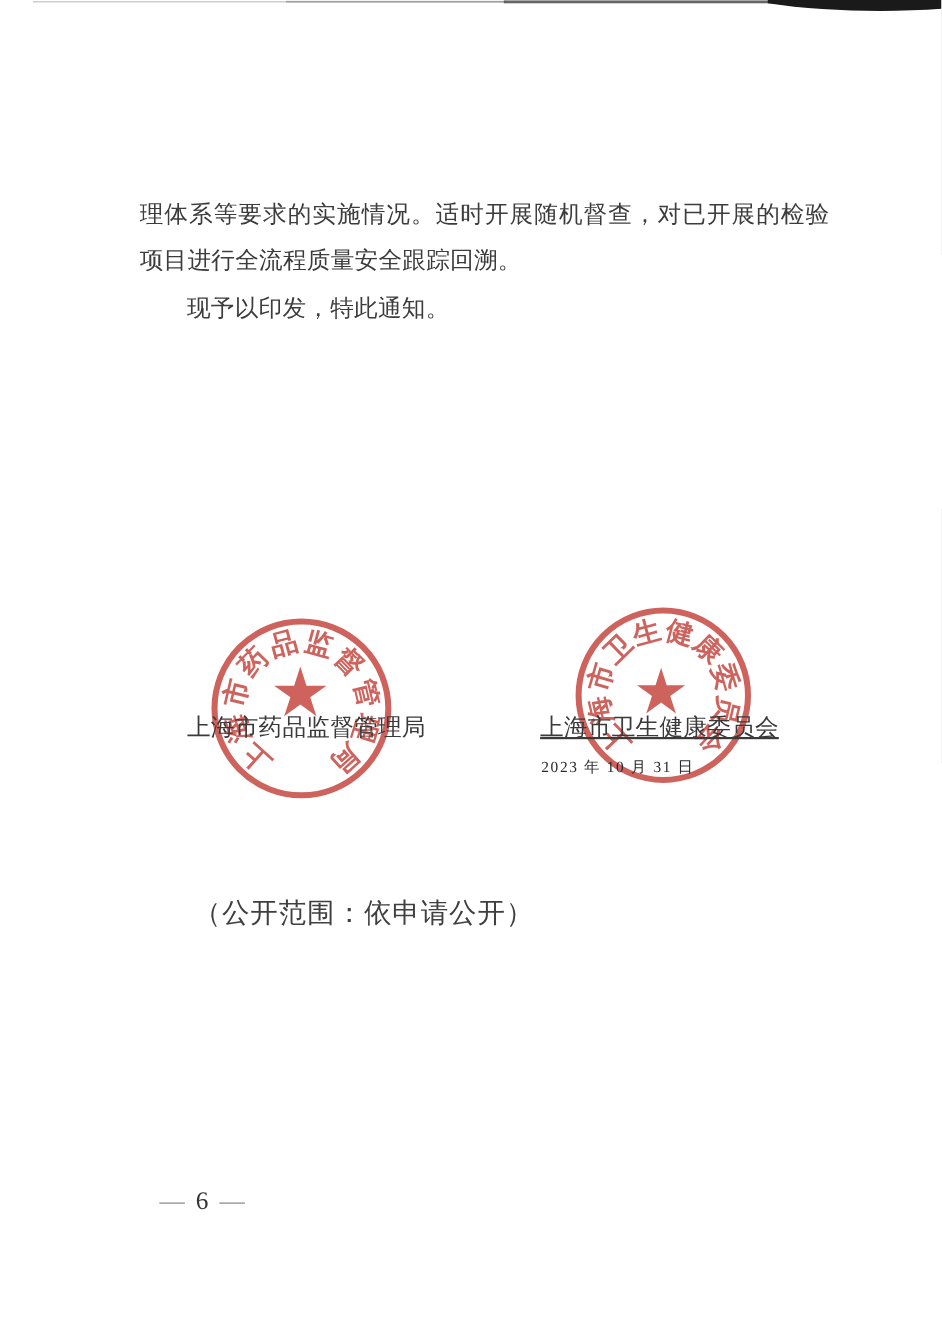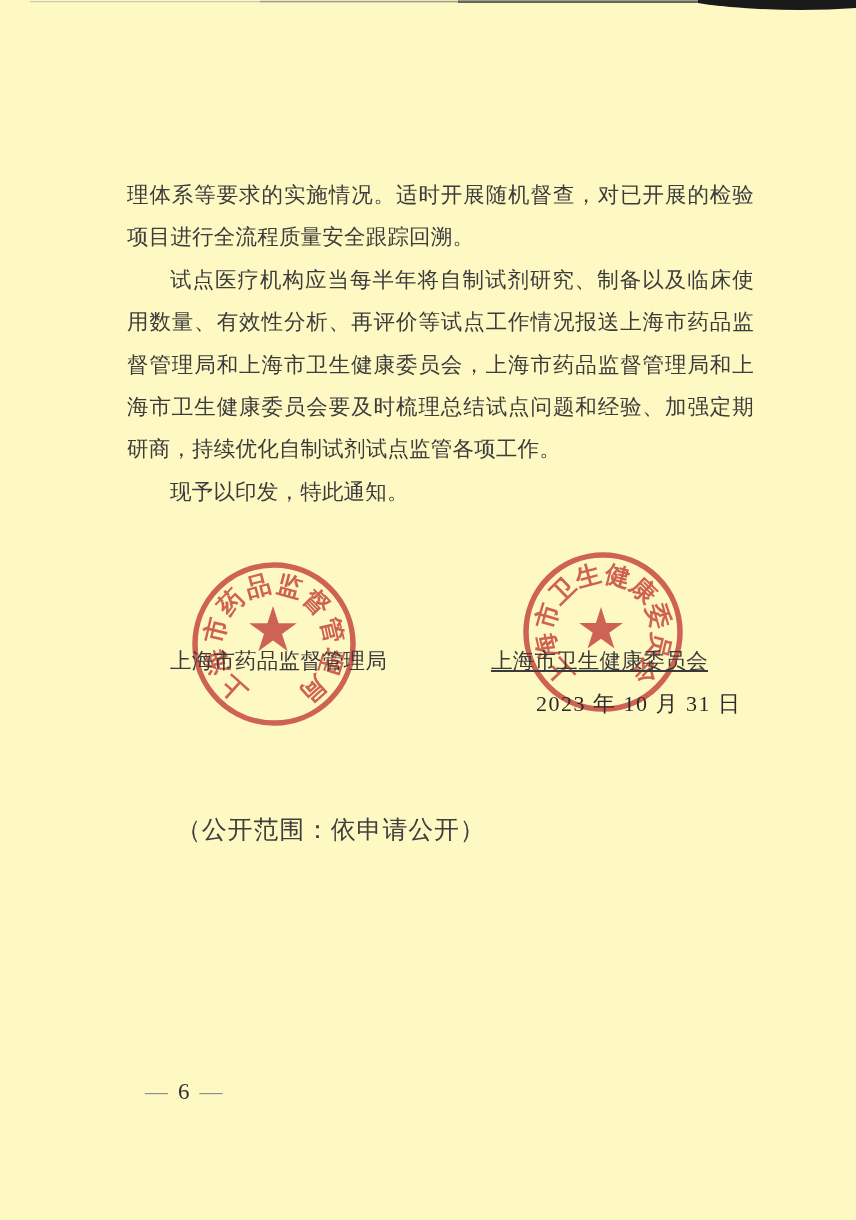--- a/index.html
+++ b/index.html
@@ -1,41 +1,41 @@
 <!DOCTYPE html>
 <html lang="zh"><head>
 <meta charset="utf-8">
 <style>
   html,body{margin:0;padding:0;background:#e8e8e8;}
   .page{
     position:relative;
     width:856px;height:1220px;
     margin:0 auto;
-    background:#fef9c3;
+    background:#ffffff;
     overflow:hidden;
     font-family:"Liberation Serif","DejaVu Serif",serif;
   }
   .scan-edge{position:absolute;top:0;left:0;z-index:1;}
   .text-block{
     position:absolute;left:127px;top:174px;width:627px;z-index:3;
     font-size:21.5px;line-height:42.4px;color:#3c3c3c;
     text-align:justify;text-justify:inter-ideograph;
     letter-spacing:0.2px;
   }
   .text-block p{margin:0;}
   .text-block p.indent{text-indent:2em;}
   .org-name{
     position:absolute;z-index:3;
     font-size:21.5px;color:#3a3a3a;letter-spacing:0.2px;white-space:nowrap;text-align:center;
   }
   .org-name.org-0{left:170px;top:646px;}
   .org-name.org-1{left:491px;top:646px;text-decoration:underline;}
   .sign-date{
-    position:absolute;left:536px;top:689px;z-index:3;
-    font-size:22px;color:#2b2b2b;letter-spacing:1.5px;white-space:nowrap;
+    position:absolute;left:492px;top:689px;z-index:3;
+    font-size:14px;color:#2b2b2b;letter-spacing:1.5px;white-space:nowrap;
   }
   .seal{position:absolute;z-index:2;opacity:0.84;filter:blur(0.3px);}
   .seal.seal-0{left:186px;top:556px;}
   .seal.seal-1{left:518px;top:547px;}
   .seal text{font-family:"Liberation Serif","DejaVu Serif",serif;}
   .disclosure{
     position:absolute;left:176px;top:813px;z-index:3;
     font-size:25px;color:#3f3f3f;letter-spacing:0.8px;white-space:nowrap;
   }
   .page-footer{
@@ -52,21 +52,20 @@
 
   <svg class="scan-edge" width="856" height="14">
     <rect x="30" y="1" width="230" height="1.2" fill="#b5b5b5" opacity="0.75"></rect>
     <rect x="260" y="0.8" width="200" height="1.6" fill="#8a8a8a" opacity="0.8"></rect>
     <rect x="458" y="0.4" width="246" height="2.6" fill="#555555" opacity="0.9"></rect>
     <path d="M698,0 H856 V8 C808,11.5 746,10.5 698,3 Z" fill="#1a1a1a"></path>
   </svg>
 
   <div class="text-block">
     <p>理体系等要求的实施情况。适时开展随机督查，对已开展的检验项目进行全流程质量安全跟踪回溯。</p>
-    <p class="indent">试点医疗机构应当每半年将自制试剂研究、制备以及临床使用数量、有效性分析、再评价等试点工作情况报送上海市药品监督管理局和上海市卫生健康委员会，上海市药品监督管理局和上海市卫生健康委员会要及时梳理总结试点问题和经验、加强定期研商，持续优化自制试剂试点监管各项工作。</p>
     <p class="indent">现予以印发，特此通知。</p>
   </div>
 
   <div class="org-name org-0">上海市药品监督管理局</div>
   <div class="org-name org-1">上海市卫生健康委员会</div>
   <div class="sign-date">2023 年 10 月 31 日</div>
 
   <svg class="seal seal-0" width="176" height="176">
       <circle cx="88" cy="88" r="79" fill="none" stroke="#c5463f" stroke-width="5.5"></circle>
       <polygon points="87.0,50.0 92.6,67.3 110.8,67.3 96.0,77.9 101.7,95.2 87.0,84.5 72.3,95.2 78.0,77.9 63.2,67.3 81.4,67.3" fill="#c5463f"></polygon>

